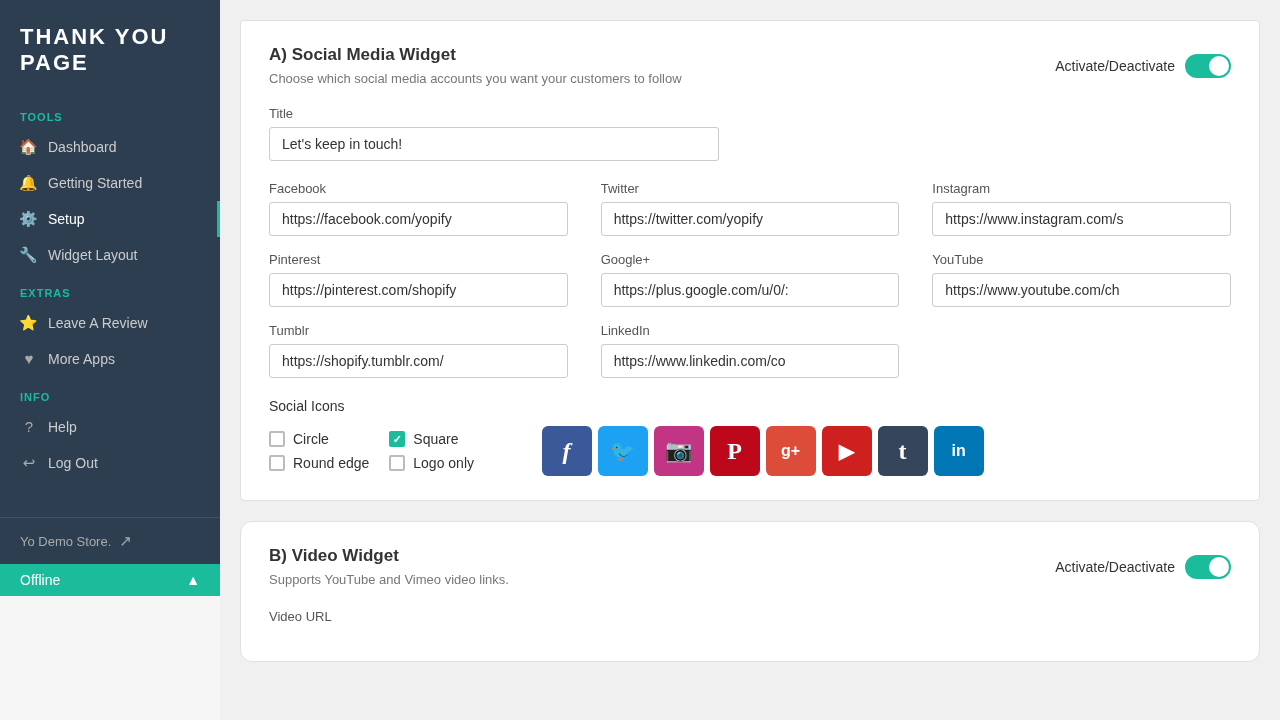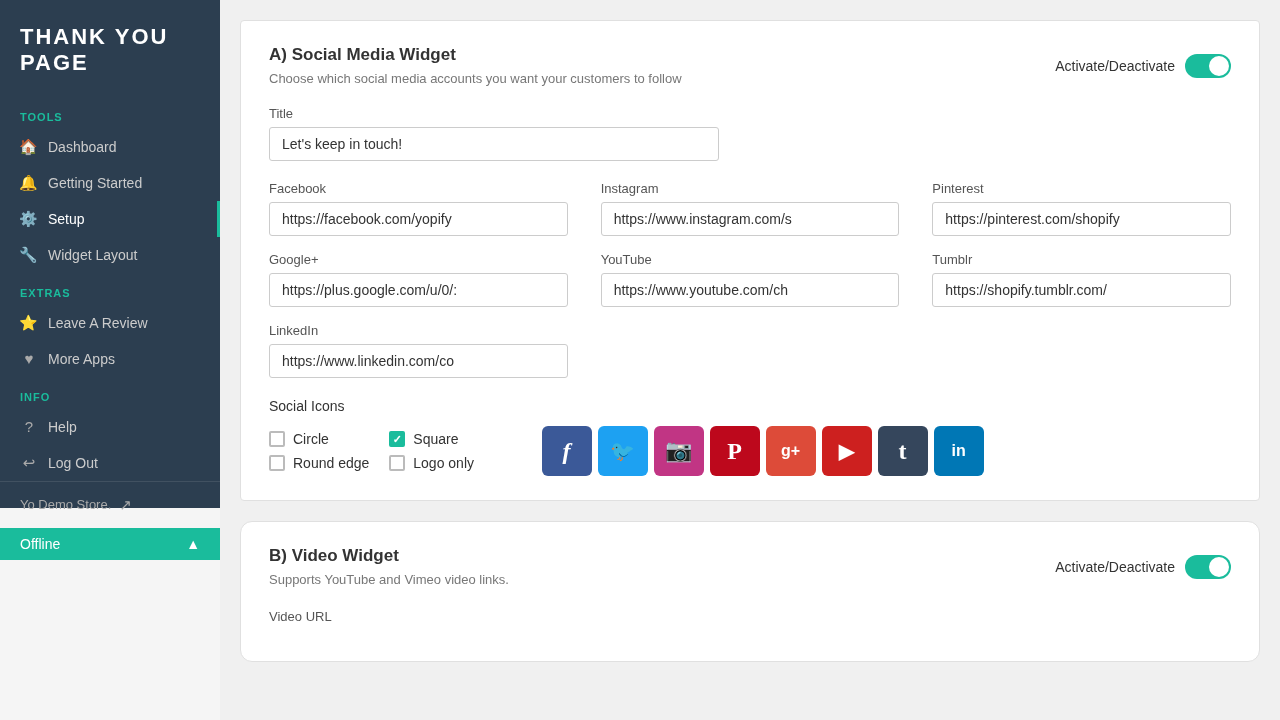--- a/index.html
+++ b/index.html
@@ -6,21 +6,21 @@
     body { font-family: 'Helvetica Neue', Arial, sans-serif; background: #f5f5f5; display: flex; height: 720px; overflow: hidden; }
 
     
     .sidebar {
       width: 220px;
       min-width: 220px;
       background: #2c3e50;
       color: #fff;
       display: flex;
       flex-direction: column;
-      height: 508px;
+      height: 596px;
       position: relative;
     }
     .sidebar-logo {
       padding: 24px 20px 20px;
       font-size: 22px;
       font-weight: 900;
       letter-spacing: 2px;
       color: #fff;
       text-transform: uppercase;
       line-height: 1.2;
@@ -312,20 +312,24 @@
 
     <div style="margin-bottom:20px;">
       <div class="field-label">Title</div>
       <input class="text-input title-input" type="text" value="Let's keep in touch!" style="">
     </div>
 
     <div class="social-grid">
       <div class="social-field">
         <div class="field-label">Facebook</div>
         <input class="text-input social-input" type="text" value="https://facebook.com/yopify" style="">
+      </div>
+      <div class="social-field">
+        <div class="field-label">Twitter</div>
+        <input class="text-input social-input" type="text" value="https://twitter.com/yopify" style="">
       </div>
       <div class="social-field">
         <div class="field-label">Instagram</div>
         <input class="text-input social-input" type="text" value="https://www.instagram.com/s" style="">
       </div>
       <div class="social-field">
         <div class="field-label">Pinterest</div>
         <input class="text-input social-input" type="text" value="https://pinterest.com/shopify" style="">
       </div>
       <div class="social-field">

